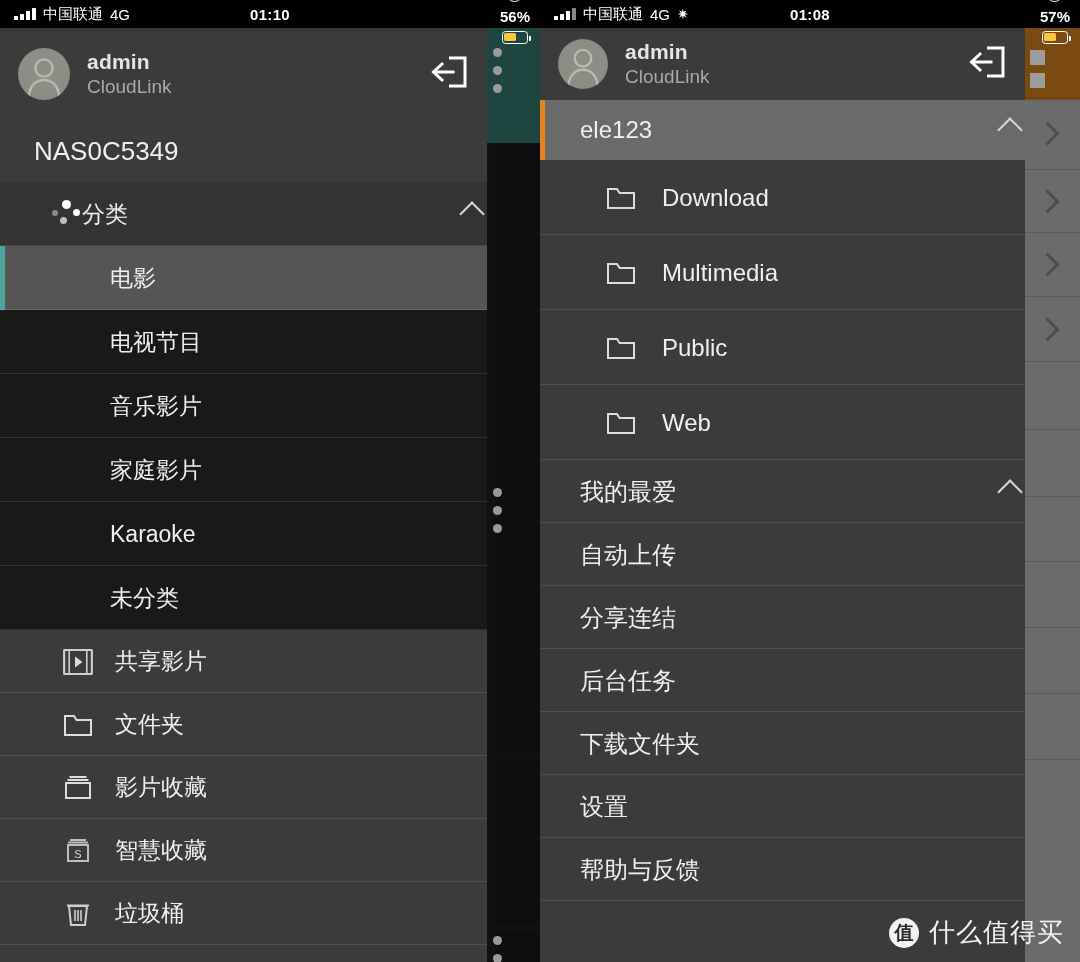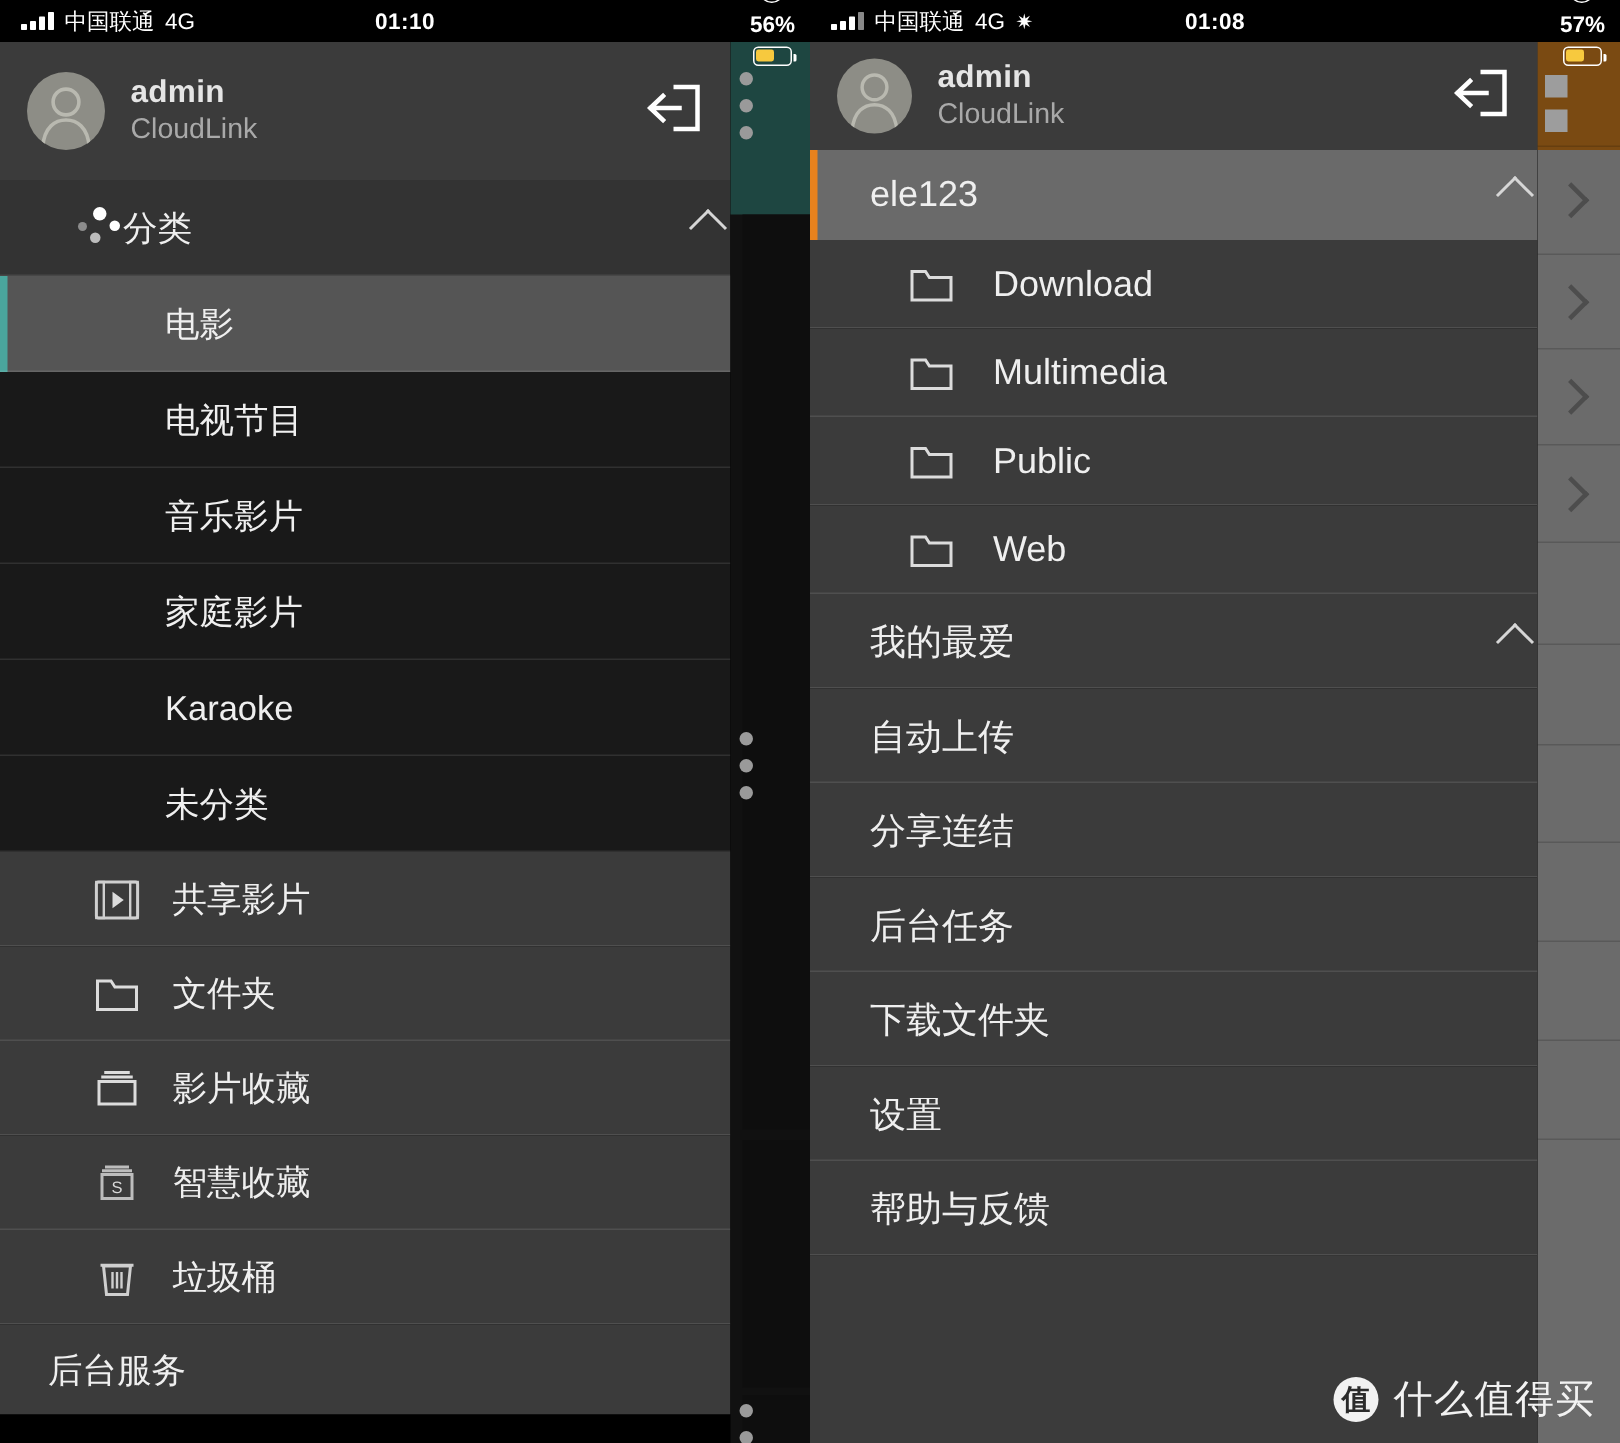--- a/index.html
+++ b/index.html
@@ -102,21 +102,21 @@
   
   .strip{position:absolute;top:0;left:487px;width:53px;height:962px;background:#111;}
   .strip .teal{position:absolute;top:28px;left:0;right:0;height:115px;background:#1e4641;}
   .strip .slab{position:absolute;left:8px;width:45px;background:#0e0e0e;}
   .kebab{position:absolute;left:6px;width:9px;}
   .kebab b{display:block;width:9px;height:9px;border-radius:50%;background:#9a9a9a;margin-bottom:9px;}
 
   
   .R .drawer-head{height:72px;}
   .R .sec-head{height:60px;background:#6a6a6a;padding-left:40px;font-size:24px;}
-  .R .sub{height:59px;background:#3b3b3b;padding-left:66px;font-size:24px;}
+  .R .sub{height:75px;background:#3b3b3b;padding-left:66px;font-size:24px;}
   .R .sub .txt{margin-left:26px;}
   .R .menurow{height:63px;background:#3b3b3b;padding-left:40px;font-size:24px;}
   .R .sec-head2{height:63px;background:#3b3b3b;padding-left:40px;font-size:24px;}
   .R .rpanel{width:485px;overflow:hidden;position:relative;}
 
   
   .sliver{position:absolute;top:28px;left:1025px;width:55px;bottom:0;background:#6b6b6b;}
   .sliver .brown{position:absolute;top:0;left:0;right:0;height:72px;background:#7a4a12;}
   .sliver .brown i{position:absolute;left:5px;width:15px;height:15px;background:#9d9d9d;}
   .sliver .rrow{position:relative;box-sizing:border-box;border-bottom:1px solid rgba(0,0,0,.16);
@@ -228,20 +228,23 @@
           <div class="service">CloudLink</div>
         </div>
         <div class="logout">
           <svg width="40" height="36" viewBox="0 0 40 36" aria-hidden="true">
             <path d="M20 4 H36 V32 H20" fill="none" stroke="#fff" stroke-width="3"></path>
             <path d="M24 18 H5 M13 10 L4.5 18 L13 26" fill="none" stroke="#fff" stroke-width="3" stroke-linecap="square" stroke-linejoin="miter"></path>
           </svg>
         </div>
       </div>
 
+      <div class="navrow footrow" style="height:62px;background:#3b3b3b;padding-left:34px;font-size:26px;">
+        <span class="txt">NAS0C5349</span>
+      </div>
 
       <div class="navrow sec-head">
         <span class="icon dots4">
           <b style="width:9px;height:9px;left:10px;top:1px;"></b>
           <b style="width:7px;height:7px;left:21px;top:10px;"></b>
           <b style="width:7px;height:7px;left:8px;top:18px;background:#bdbdbd;"></b>
           <b style="width:6px;height:6px;left:0px;top:11px;background:#8c8c8c;"></b>
         </span>
         <span class="txt">分类</span>
         <span class="chev"></span>

